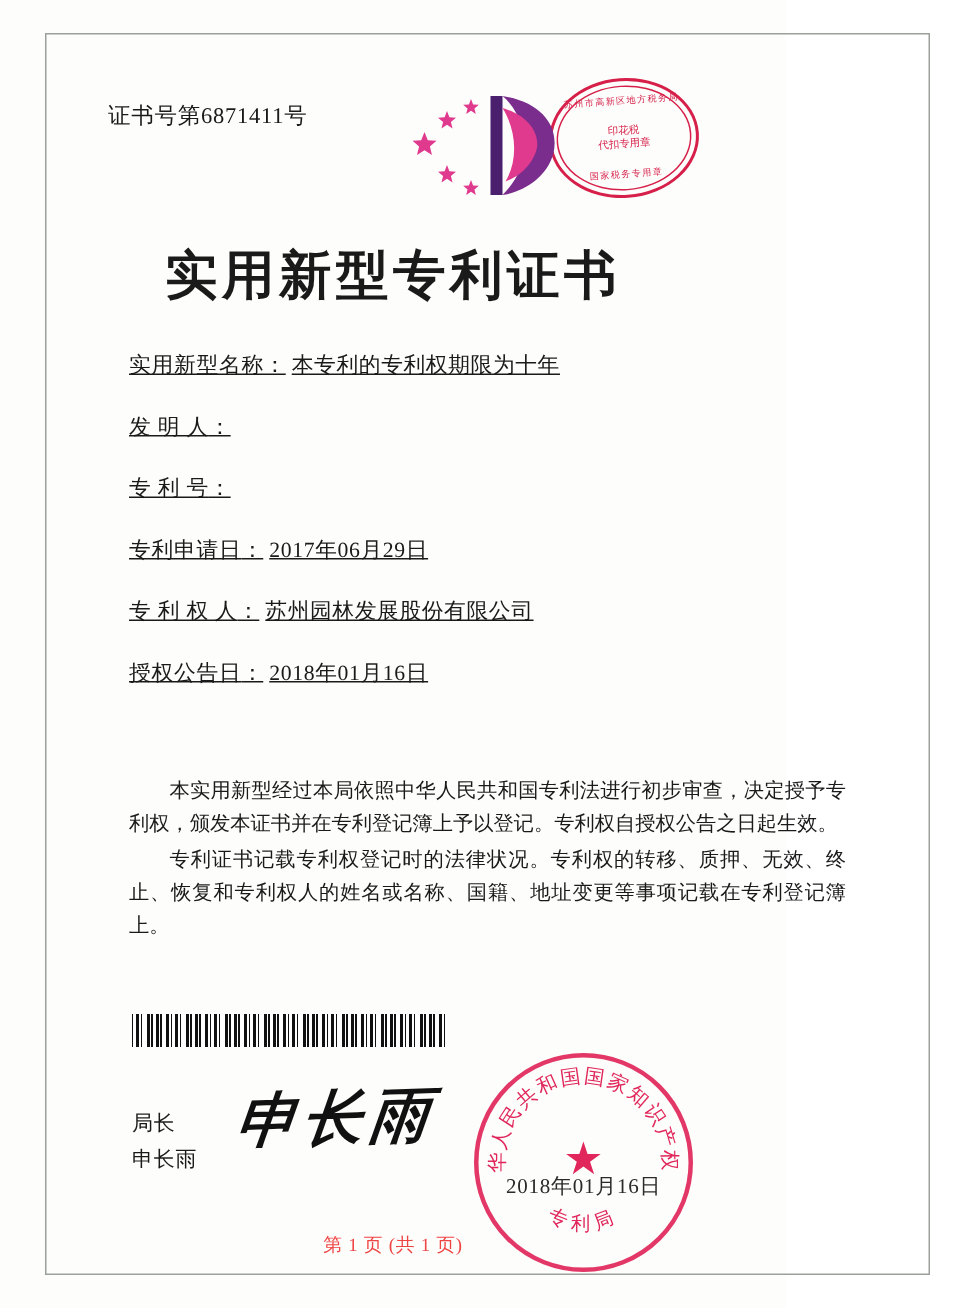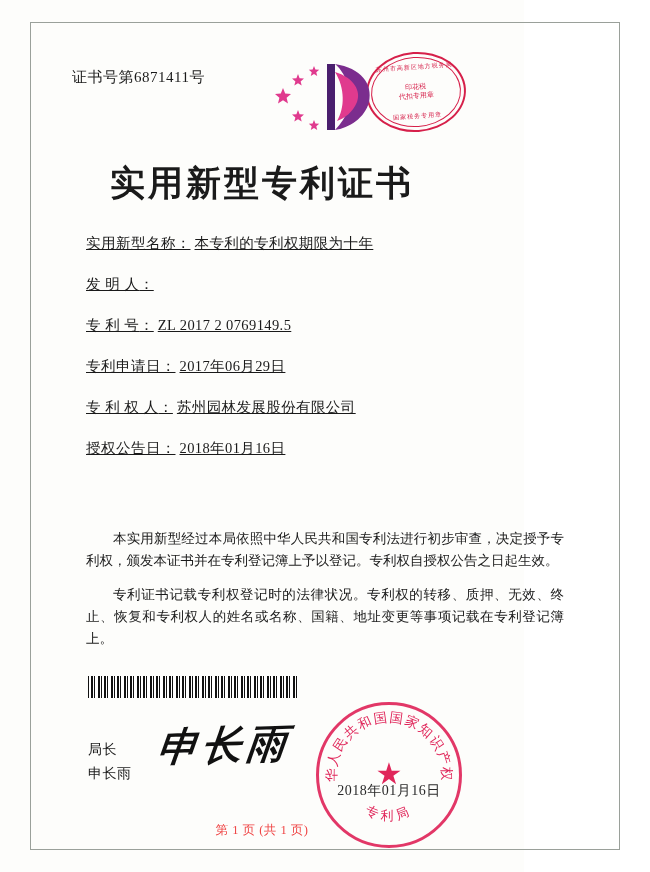--- a/index.html
+++ b/index.html
@@ -126,21 +126,21 @@
   .paras {
     position: absolute;
     left: 86px;
     top: 516px;
     width: 478px;
     font-size: 13.5px;
     line-height: 22px;
     text-align: justify;
   }
   .paras p {
-    margin: 12px 0 2px 0;
+    margin: 0 0 2px 0;
     text-indent: 27px;
   }
   
   .barcode {
     position: absolute;
     left: 88px;
     top: 676px;
     width: 210px;
     height: 22px;
     background-image: repeating-linear-gradient(
@@ -262,21 +262,20 @@
       <span class="field-colon">：</span>
       <span class="field-value">本专利的专利权期限为十年</span>
     </div>
     <div class="field-row">
       <span class="field-label">发 明 人</span>
       <span class="field-colon">：</span>
     </div>
     <div class="field-row">
       <span class="field-label">专 利 号</span>
       <span class="field-colon">：</span>
-      <span class="field-value">ZL 2017 2 0769149.5</span>
     </div>
     <div class="field-row">
       <span class="field-label">专利申请日</span>
       <span class="field-colon">：</span>
       <span class="field-value">2017年06月29日</span>
     </div>
     <div class="field-row">
       <span class="field-label">专 利 权 人</span>
       <span class="field-colon">：</span>
       <span class="field-value">苏州园林发展股份有限公司</span>

